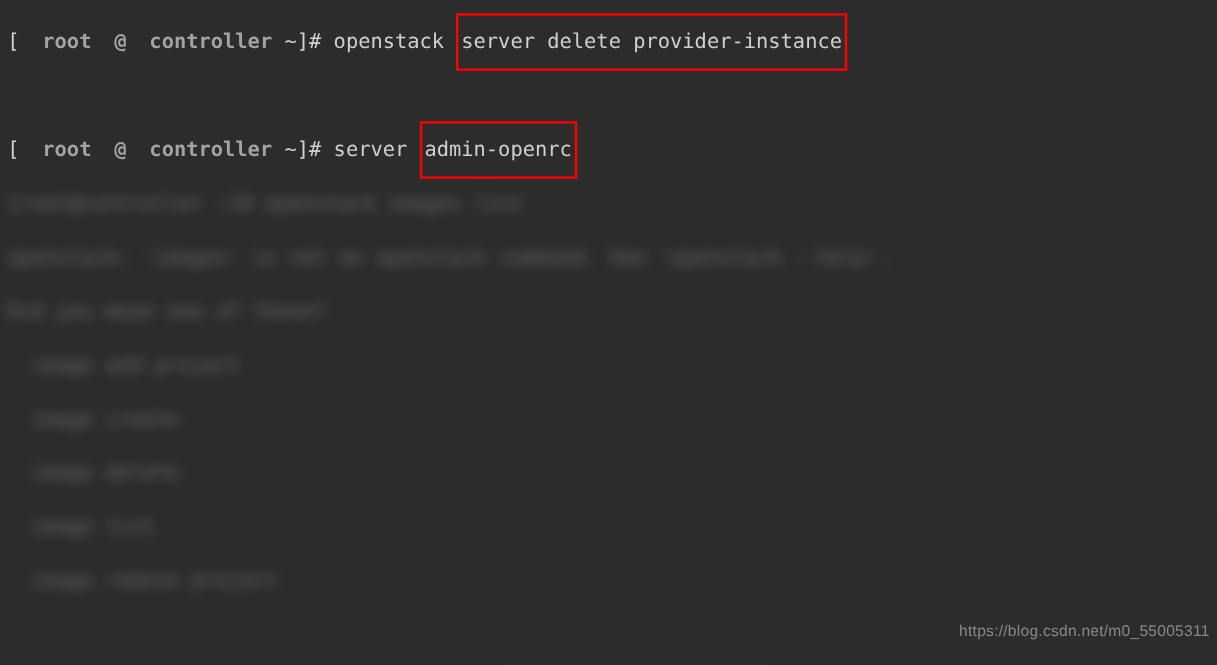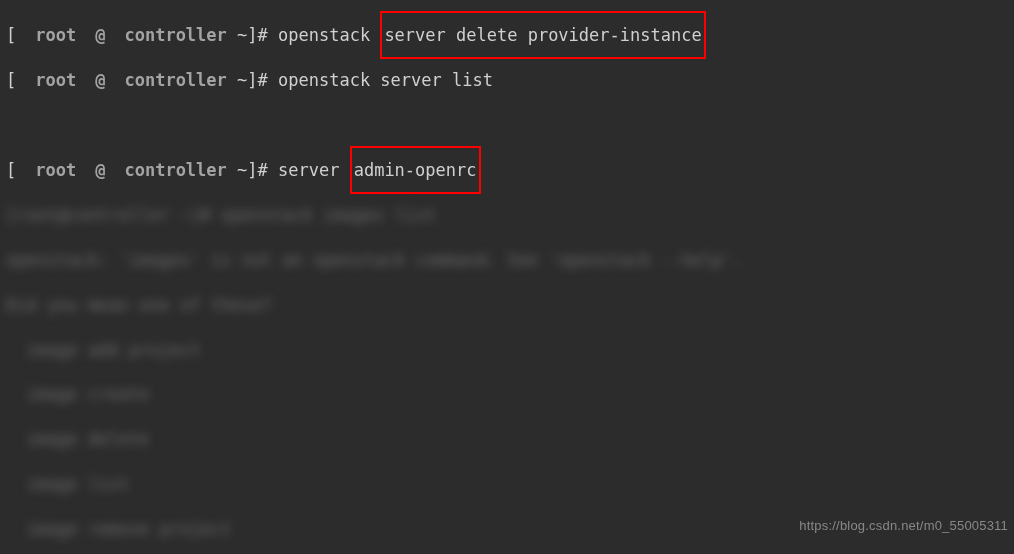--- a/index.html
+++ b/index.html
@@ -37,21 +37,20 @@
     font-size: 13px;
     font-family: Arial, sans-serif;
     letter-spacing: 0.2px;
   }
 </style>
 </head>
 <body>
 
 <div class="term">
 <span class="line"><span class="bracket">[</span><span class="red">root</span><span class="red">@</span><span class="red">controller</span><span class="white"> ~</span><span class="bracket">]# </span><span class="white">openstack </span><span class="white redbox">server delete provider-instance</span></span>
-<span class="line"><span class="bracket">[</span><span class="red">root</span><span class="red">@</span><span class="red">controller</span><span class="white"> ~</span><span class="bracket">]# </span><span class="white">openstack server list</span></span>
 <span class="line"> </span>
 <span class="line"><span class="bracket">[</span><span class="red">root</span><span class="red">@</span><span class="red">controller</span><span class="white"> ~</span><span class="bracket">]# </span><span class="white">server </span><span class="white redbox">admin-openrc</span></span>
 <span class="blurred-line">[root@controller ~]# openstack images list</span>
 <span class="blurred-line">openstack: 'images' is not an openstack command. See 'openstack --help'.</span>
 <span class="blurred-line">Did you mean one of these?</span>
 <span class="blurred-line">  image add project</span>
 <span class="blurred-line">  image create</span>
 <span class="blurred-line">  image delete</span>
 <span class="blurred-line">  image list</span>
 <span class="blurred-line">  image remove project</span>

